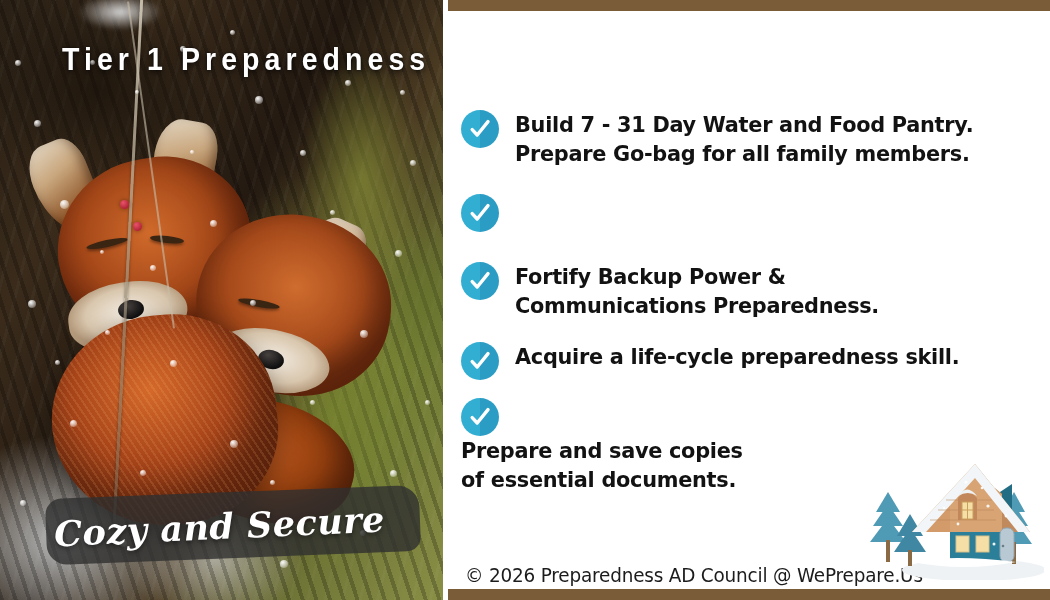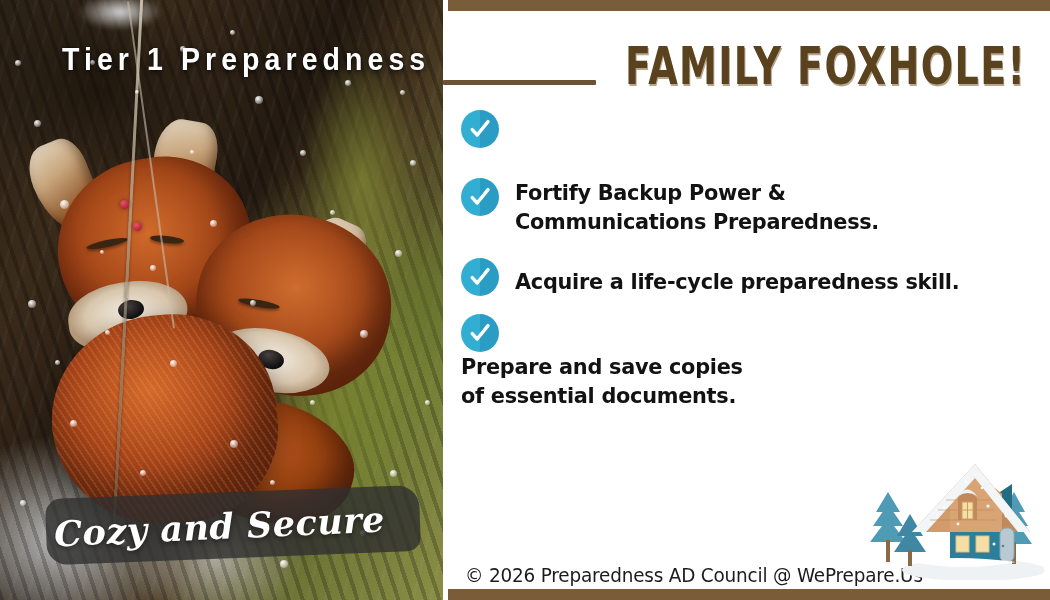--- a/index.html
+++ b/index.html
@@ -222,45 +222,52 @@
       </div>
 
     <div class="tier-title">Tier 1 Preparedness</div>
 
     <div class="banner"></div>
     <div class="banner-text">Cozy and Secure</div>
   </div>
 
   <div class="content">
 
-    <div class="head-row">
-      <div class="head-rule"></div>
-      <div class="brand-title">FAMILY FOXHOLE!</div>
-    </div>
 
     <div class="list" id="checklist">
+        <div class="item" style="margin-bottom: 26px;">
+          <div class="check">
+            <svg width="24" height="24" viewBox="0 0 24 24">
+              <path d="M4.2 12.6 L9.2 18 L20 4.6" fill="none" stroke="#ffffff" stroke-width="3.4" stroke-linecap="round" stroke-linejoin="round"></path>
+            </svg>
+          </div>
+          <div class="lines">
+            <div class="line">Build 7 - 31 Day Water and Food Pantry.</div>
+            <div class="line">Prepare Go-bag for all family members.</div>
+          </div>
+        </div>
         <div class="item" style="margin-bottom: 30px;">
           <div class="check">
             <svg width="24" height="24" viewBox="0 0 24 24">
               <path d="M4.2 12.6 L9.2 18 L20 4.6" fill="none" stroke="#ffffff" stroke-width="3.4" stroke-linecap="round" stroke-linejoin="round"></path>
             </svg>
           </div>
         </div>
         <div class="item" style="margin-bottom: 22px;">
           <div class="check">
             <svg width="24" height="24" viewBox="0 0 24 24">
               <path d="M4.2 12.6 L9.2 18 L20 4.6" fill="none" stroke="#ffffff" stroke-width="3.4" stroke-linecap="round" stroke-linejoin="round"></path>
             </svg>
           </div>
           <div class="lines">
             <div class="line">Fortify Backup Power &amp;</div>
             <div class="line">Communications Preparedness.</div>
           </div>
         </div>
-        <div class="item" style="margin-bottom: 18px; align-items: flex-end;">
+        <div class="item" style="margin-bottom: 18px;">
           <div class="check">
             <svg width="24" height="24" viewBox="0 0 24 24">
               <path d="M4.2 12.6 L9.2 18 L20 4.6" fill="none" stroke="#ffffff" stroke-width="3.4" stroke-linecap="round" stroke-linejoin="round"></path>
             </svg>
           </div>
           <div class="lines">
             <div class="line">Acquire a life-cycle preparedness skill.</div>
           </div>
         </div>
         <div class="item" style="margin-bottom: 0px; flex-direction: column;">

